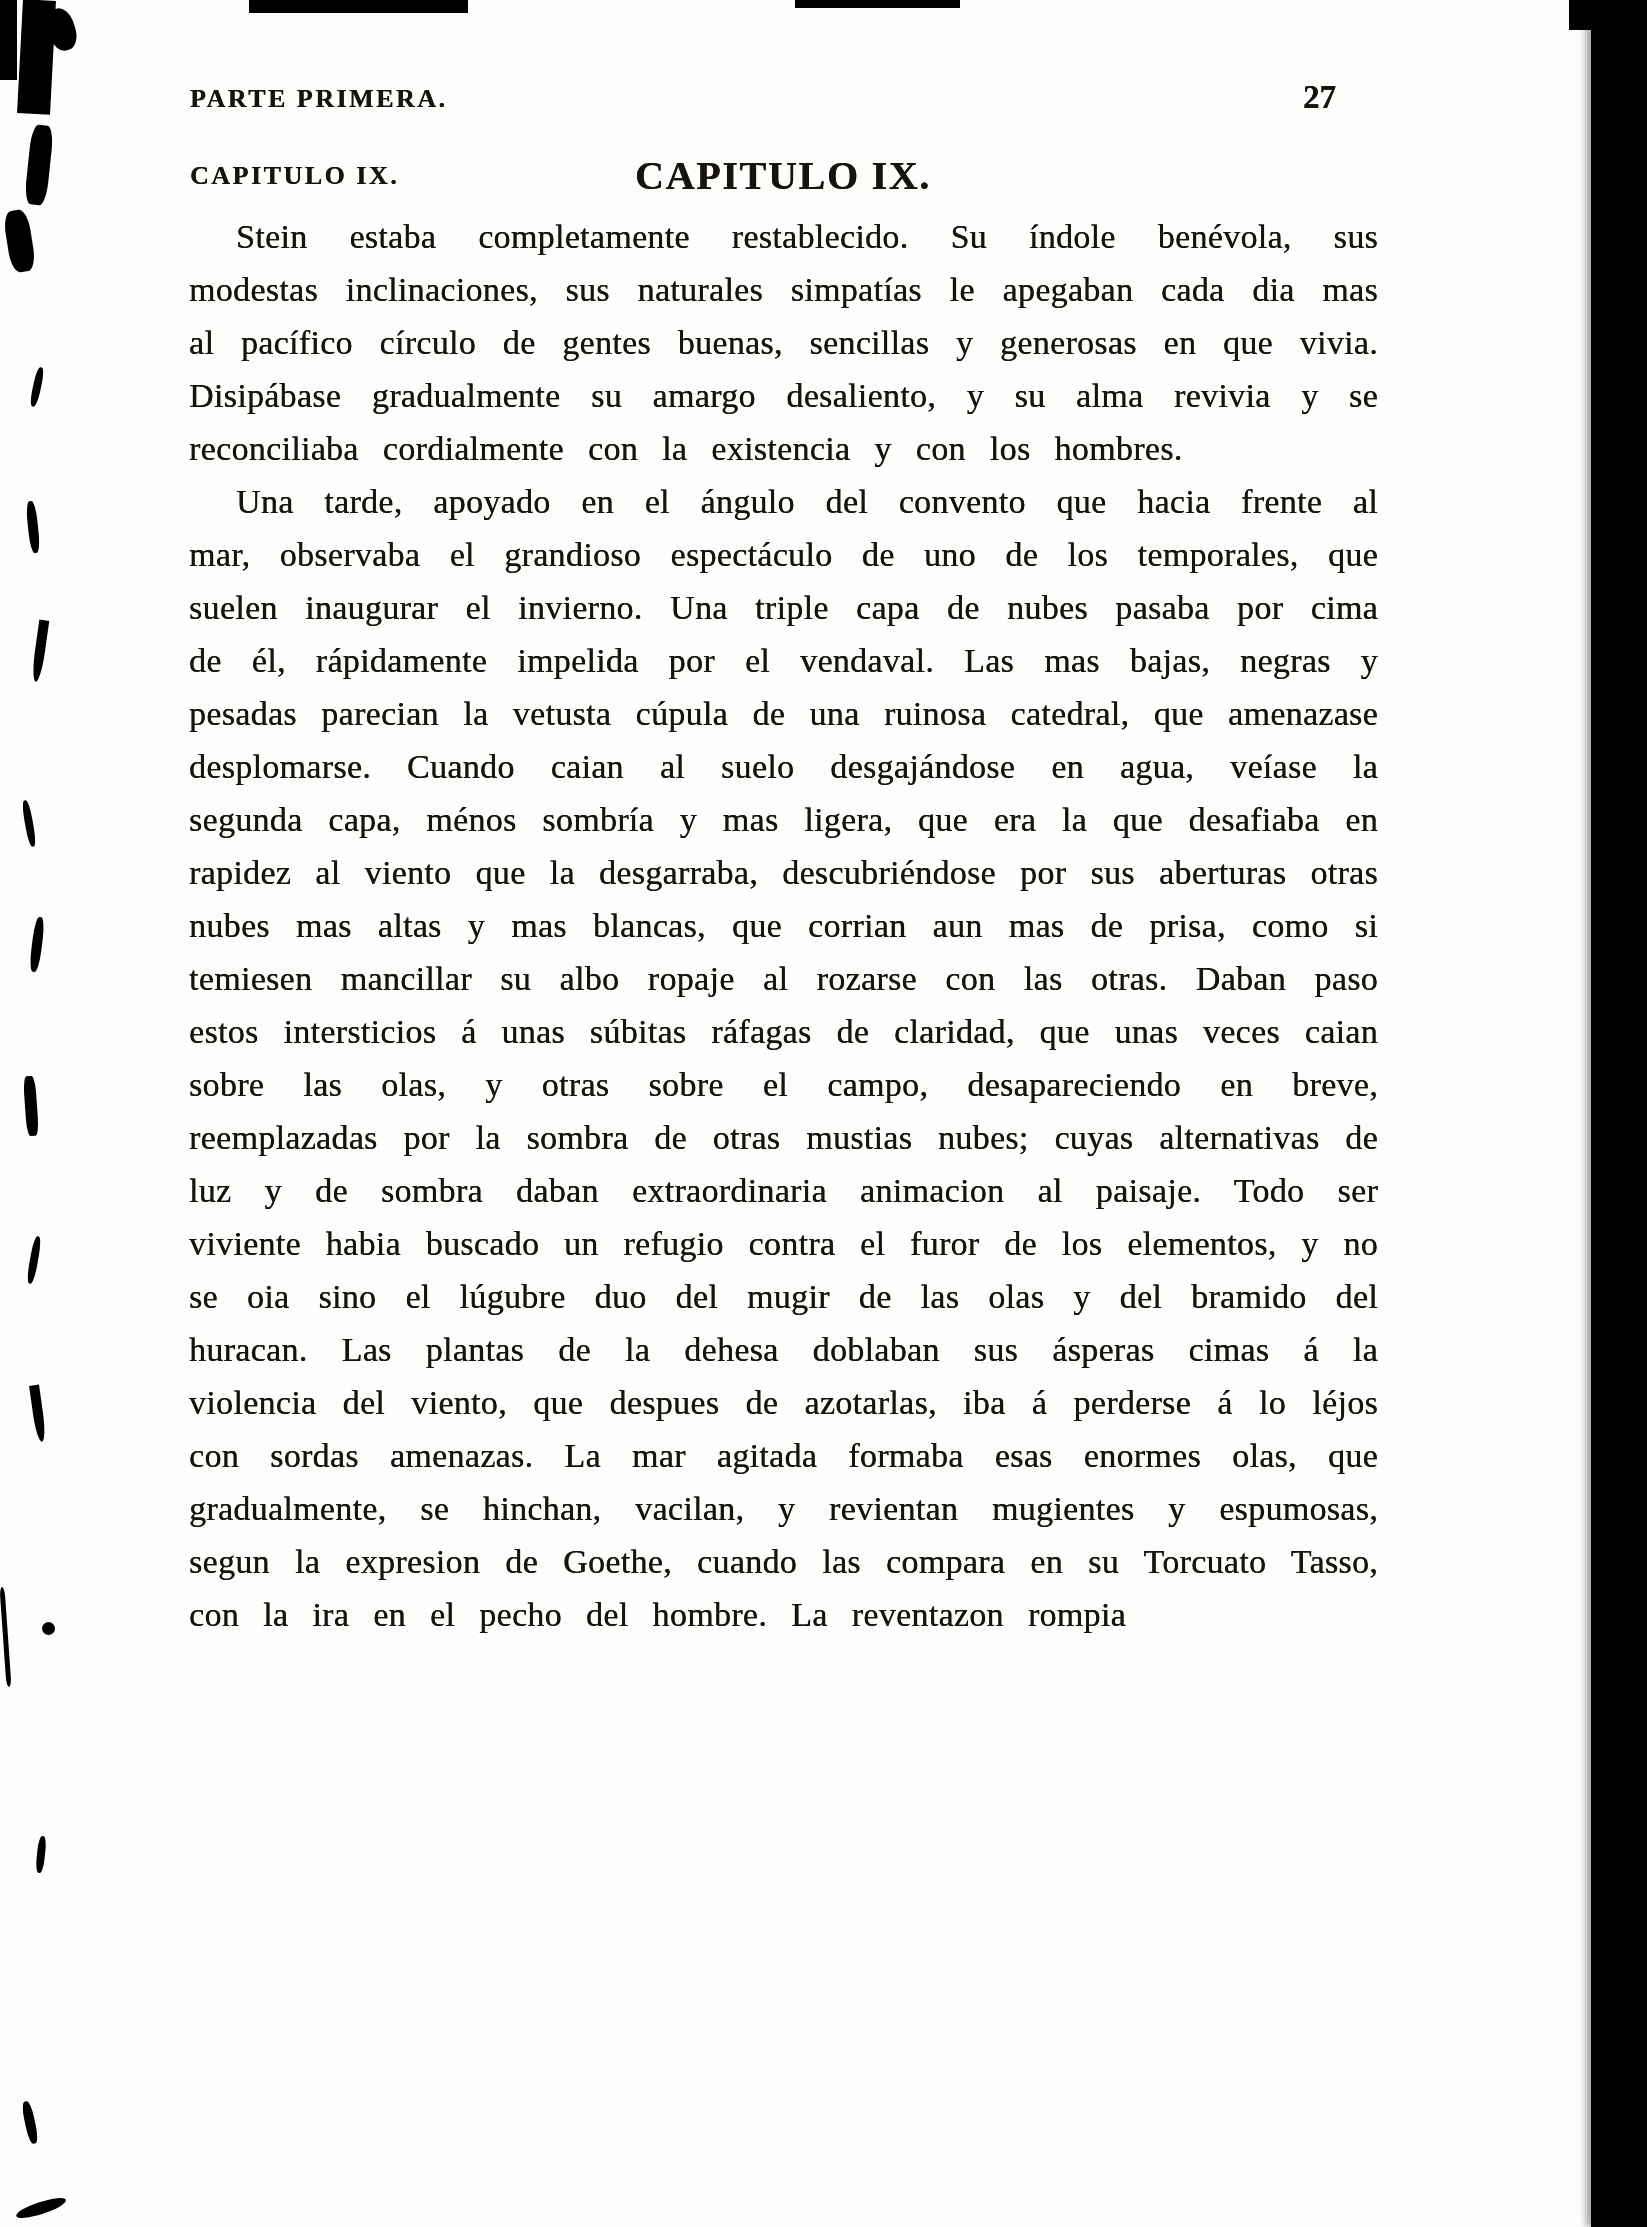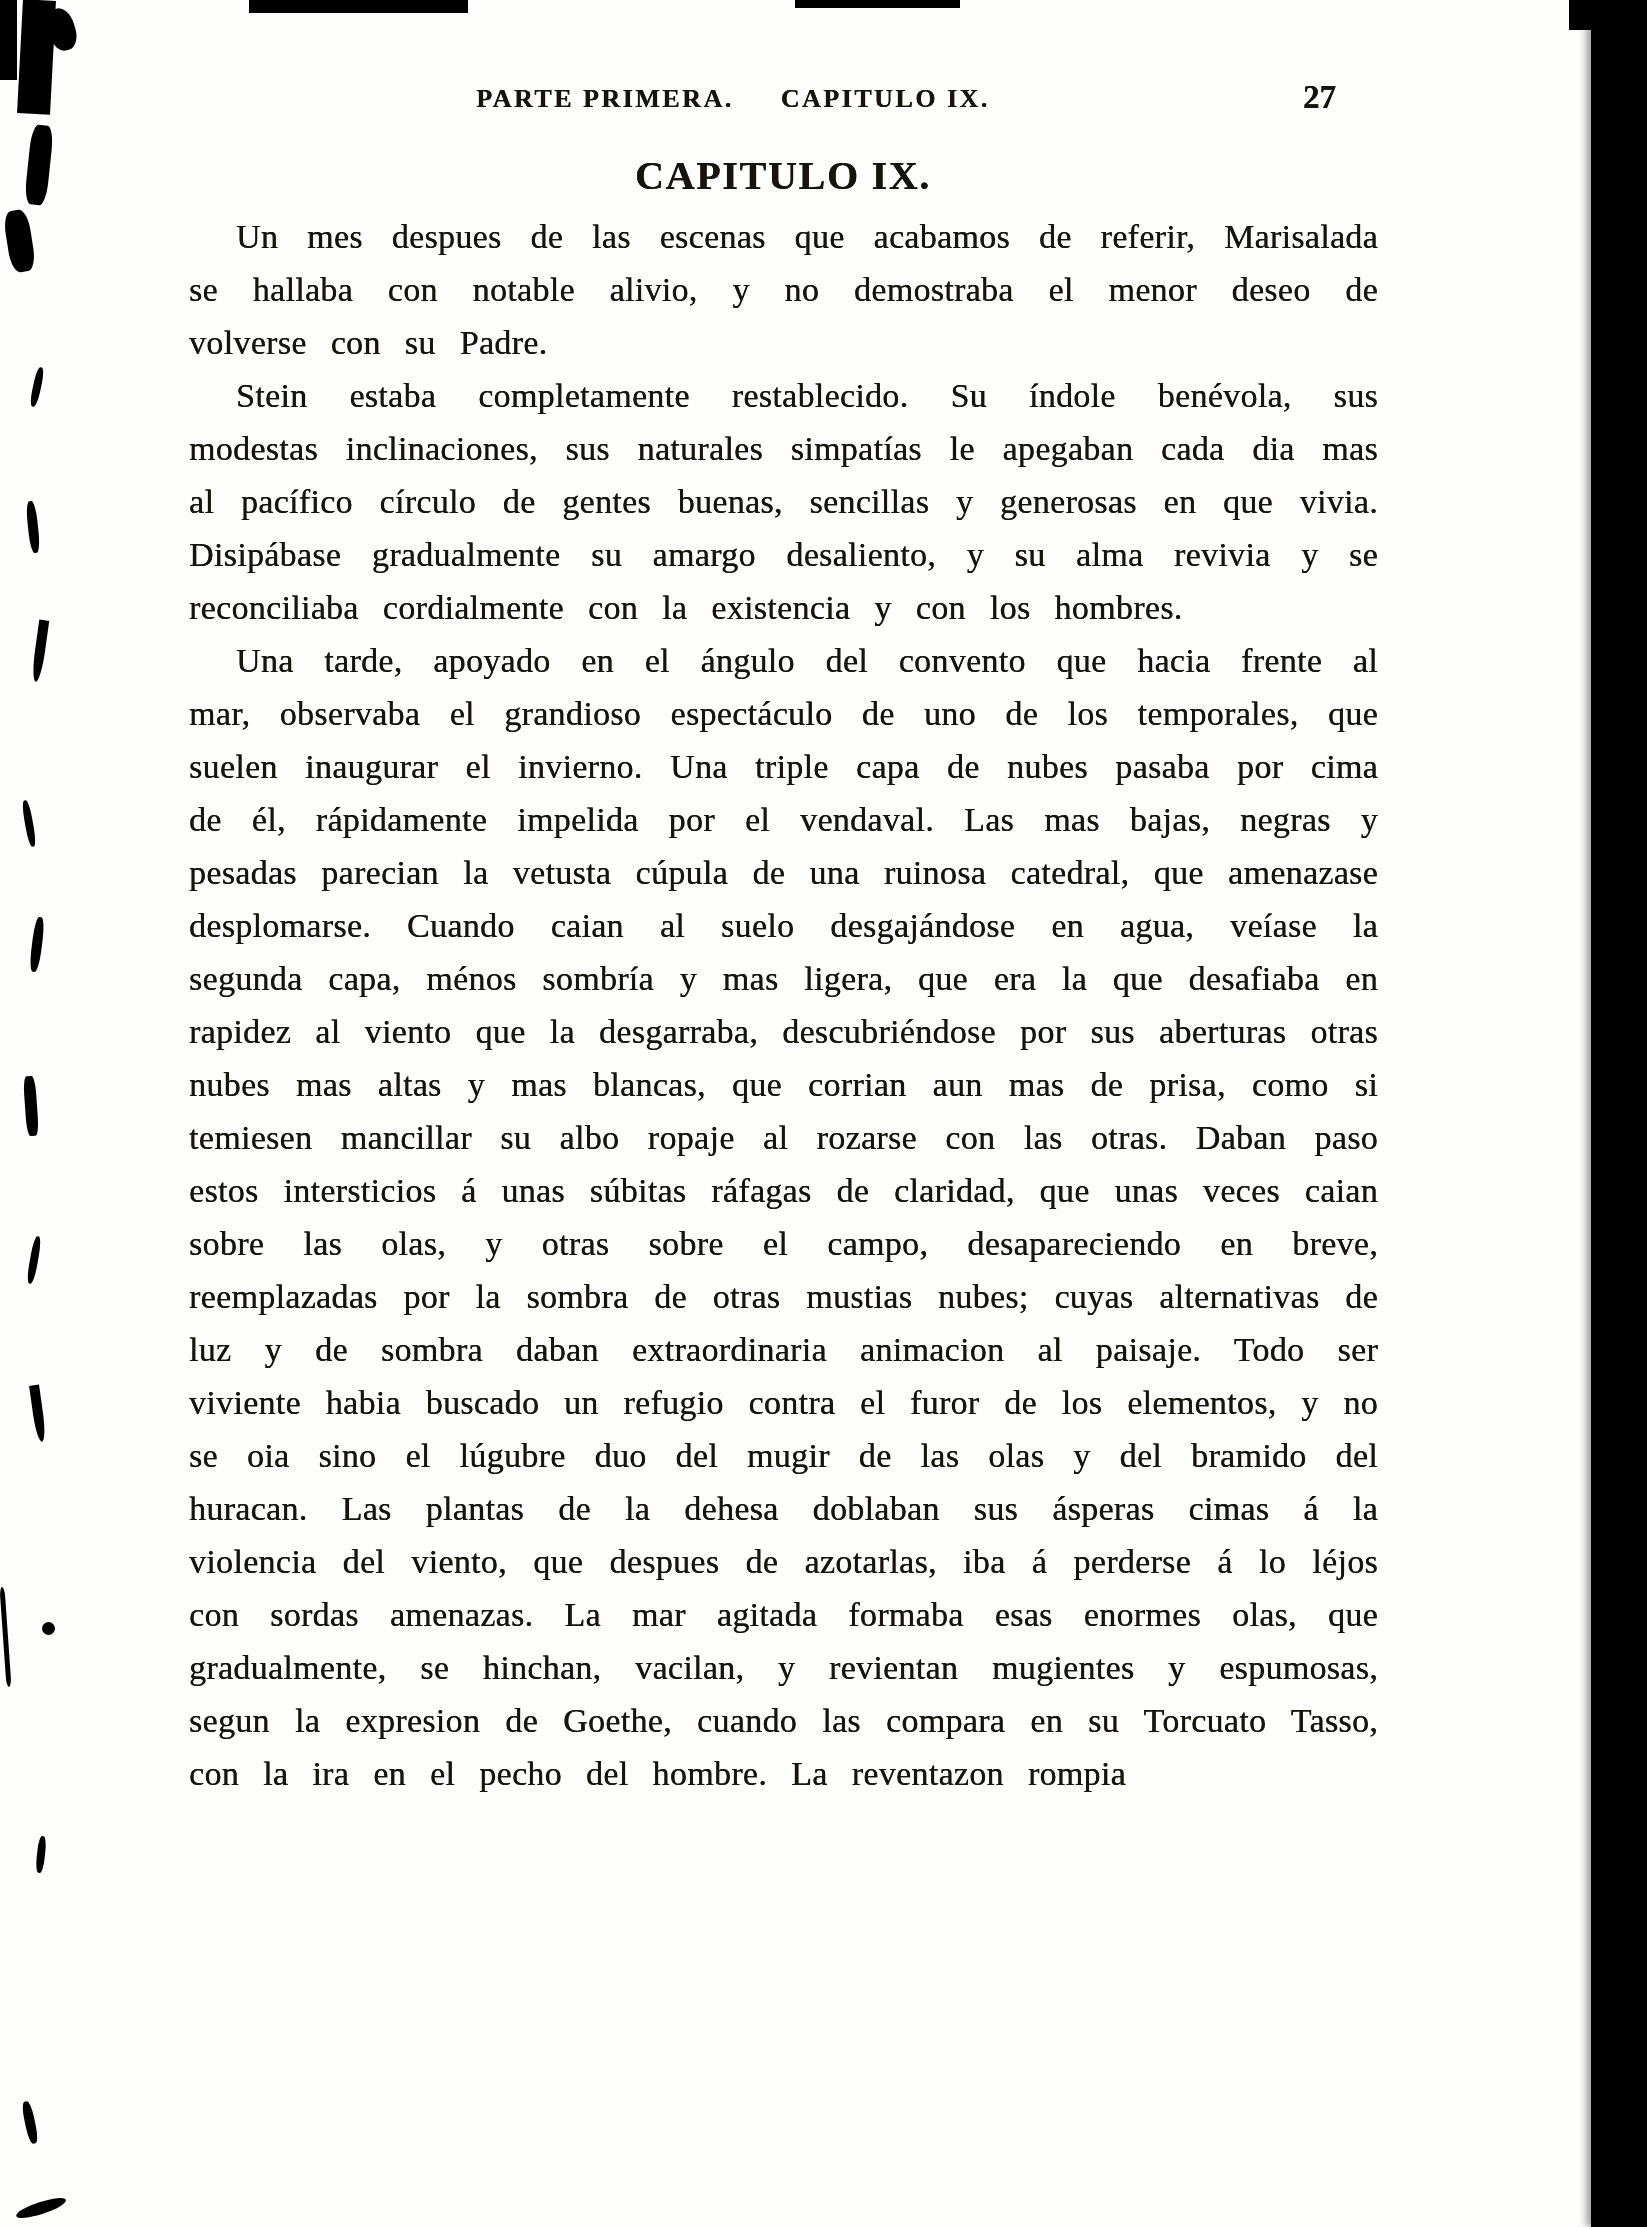--- a/index.html
+++ b/index.html
@@ -50,20 +50,21 @@
   .a-b1  { left: 15px; top: 2202px; width: 52px; height: 11.7px; transform: rotate(-18deg); border-radius: 50%; }
 
   
   .running-header {
     position: absolute;
     top: 84px; left: 190px; width: 1086px;
     display: flex; justify-content: center; gap: 47px;
     font-size: 26px; font-weight: 700; letter-spacing: 2.5px;
     text-shadow: 0.3px 0 0 currentColor;
     white-space: nowrap;
+    flex-direction: column;
   }
   .page-number {
     position: absolute;
     top: 79px; left: 1303px; width: 84px;
     font-size: 33px; font-weight: 700;
     text-shadow: 0.3px 0 0 currentColor;
   }
   .chapter-title {
     position: absolute;
     top: 152px; left: 190px; width: 1186px;
@@ -114,19 +115,18 @@
 
   <div class="running-header">
     <span>PARTE PRIMERA.</span>
     <span>CAPITULO IX.</span>
   </div>
   <div class="page-number">27</div>
 
   <h1 class="chapter-title">CAPITULO IX.</h1>
 
   <div class="body-text">
-    <p><span>Un mes despues de las escenas que acabamos de referir, Marisalada se hallaba con notable alivio, y no demostraba el menor deseo de volverse con su Padre.</span></p>
     <p><span>Stein estaba completamente restablecido. Su índole benévola, sus modestas inclinaciones, sus naturales simpatías le apegaban cada dia mas al pacífico círculo de gentes buenas, sencillas y generosas en que vivia. Disipábase gradualmente su amargo desaliento, y su alma revivia y se reconciliaba cordialmente con la existencia y con los hombres.</span></p>
     <p><span>Una tarde, apoyado en el ángulo del convento que hacia frente al mar, observaba el grandioso espectáculo de uno de los temporales, que suelen inaugurar el invierno. Una triple capa de nubes pasaba por cima de él, rápidamente impelida por el vendaval. Las mas bajas, negras y pesadas parecian la vetusta cúpula de una ruinosa catedral, que amenazase desplomarse. Cuando caian al suelo desgajándose en agua, veíase la segunda capa, ménos sombría y mas ligera, que era la que desafiaba en rapidez al viento que la desgarraba, descubriéndose por sus aberturas otras nubes mas altas y mas blancas, que corrian aun mas de prisa, como si temiesen mancillar su albo ropaje al rozarse con las otras. Daban paso estos intersticios á unas súbitas ráfagas de claridad, que unas veces caian sobre las olas, y otras sobre el campo, desapareciendo en breve, reemplazadas por la sombra de otras mustias nubes; cuyas alternativas de luz y de sombra daban extraordinaria animacion al paisaje. Todo ser viviente habia buscado un refugio contra el furor de los elementos, y no se oia sino el lúgubre duo del mugir de las olas y del bramido del huracan. Las plantas de la dehesa doblaban sus ásperas cimas á la violencia del viento, que despues de azotarlas, iba á perderse á lo léjos con sordas amenazas. La mar agitada formaba esas enormes olas, que gradualmente, se </span><span class="italic">hinchan, vacilan, y revientan mugientes y espumosas,</span><span> segun la expresion de Goethe, cuando las compara en su Torcuato Tasso, con la ira en el pecho del hombre. La reventazon rompia</span></p>
   </div>
 
 </div>
 
 
 </body></html>

